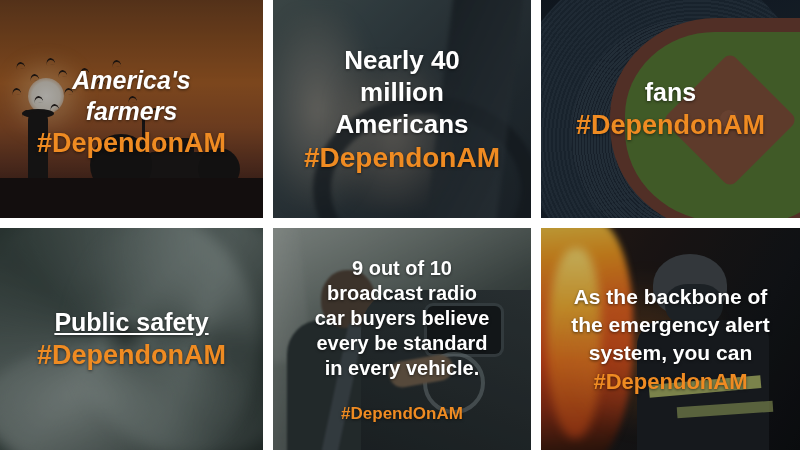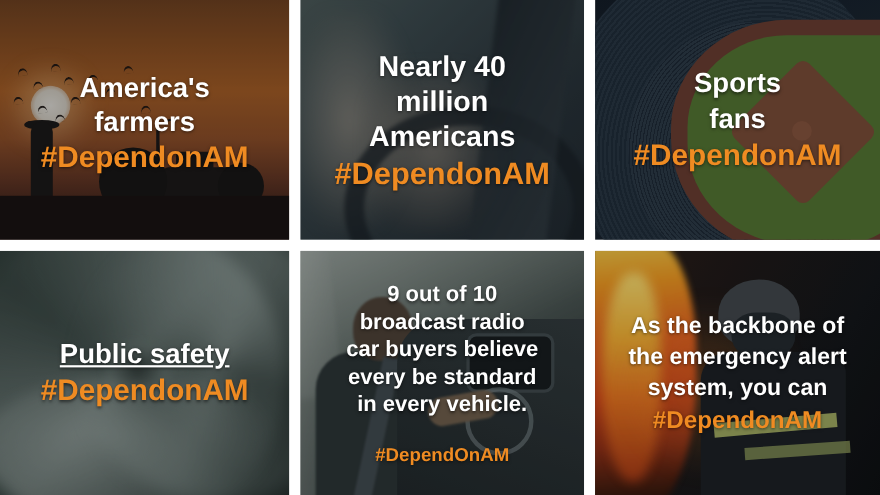--- a/index.html
+++ b/index.html
@@ -112,21 +112,21 @@
     left: 142px; bottom: 62px; width: 3px; height: 40px; background: #15110e;
   }
   .c1 .bird {
     width: 9px; height: 5px;
     border-top: 2px solid #120b07;
     border-radius: 50% 50% 0 0 / 100% 100% 0 0;
     transform: rotate(-8deg);
     opacity: .92;
   }
   .c1 .caption { padding-top: 6px; }
-  .c1 .line { font-size: 25px; line-height: 31px; }
+  .c1 .line { font-size: 25px; line-height: 31px; font-style: italic; }
   .c1 .tag  { font-size: 27px; line-height: 33px; }
 
   
   .c2 .bg { background: linear-gradient(135deg,
         #4d5a56 0%, #3c4a4c 22%, #2d383c 48%, #222b30 72%, #1a2126 100%); }
   .c2 .blur-a {
     left: -10px; top: 10px; width: 110px; height: 200px;
     background: radial-gradient(ellipse at center, rgba(196,178,158,0.55) 0%, rgba(150,135,115,0.12) 65%, transparent 80%);
     filter: blur(6px);
   }
@@ -402,21 +402,20 @@
     <div class="bg">
       <div class="crowd"></div>
       <div class="crowd-inner"></div>
       <div class="dirt"></div>
       <div class="field"></div>
       <div class="infield"></div>
       <div class="mound"></div>
     </div>
     <div class="scrim"></div>
     <div class="caption">
-      <span class="line">Sports</span>
       <span class="line">fans</span>
       <span class="tag">#DependonAM</span>
     </div>
   </div>
 
   <div class="gutter"></div>
   <div class="gutter"></div>
   <div class="gutter"></div>
   <div class="gutter"></div>
   <div class="gutter"></div>

